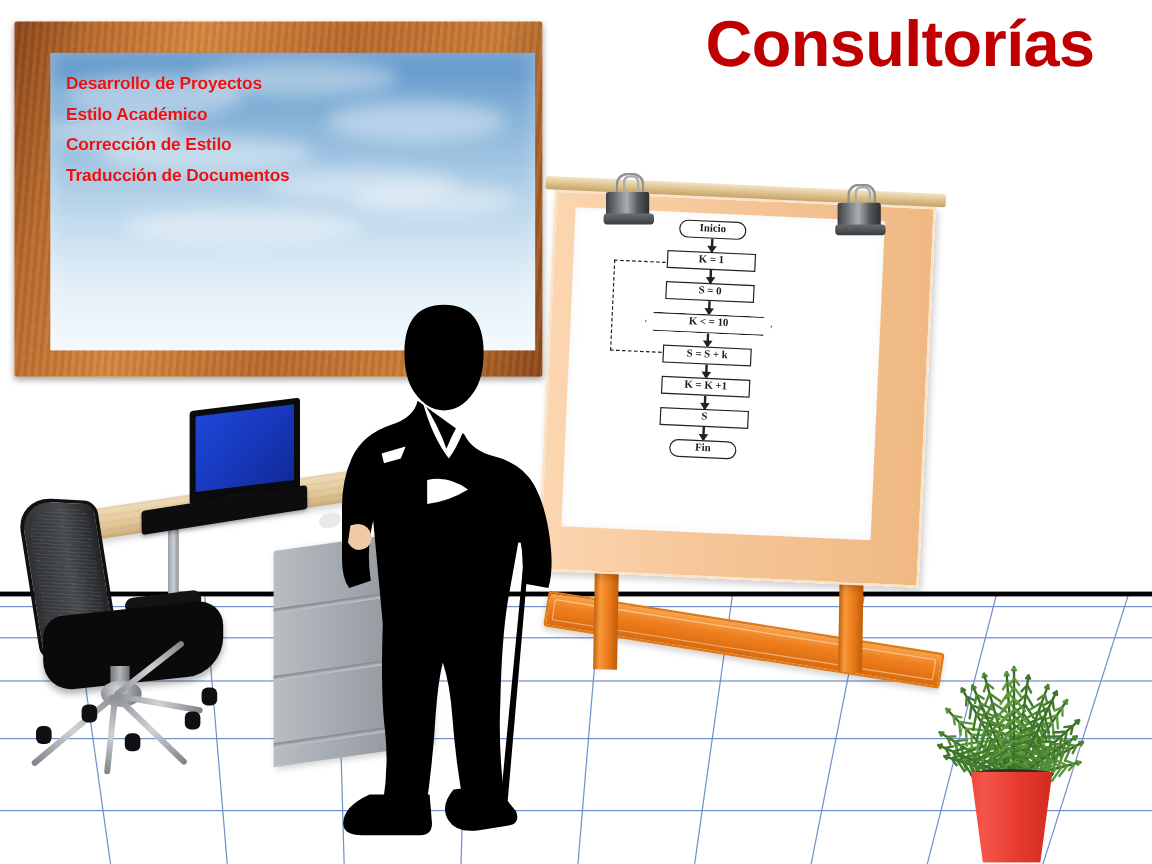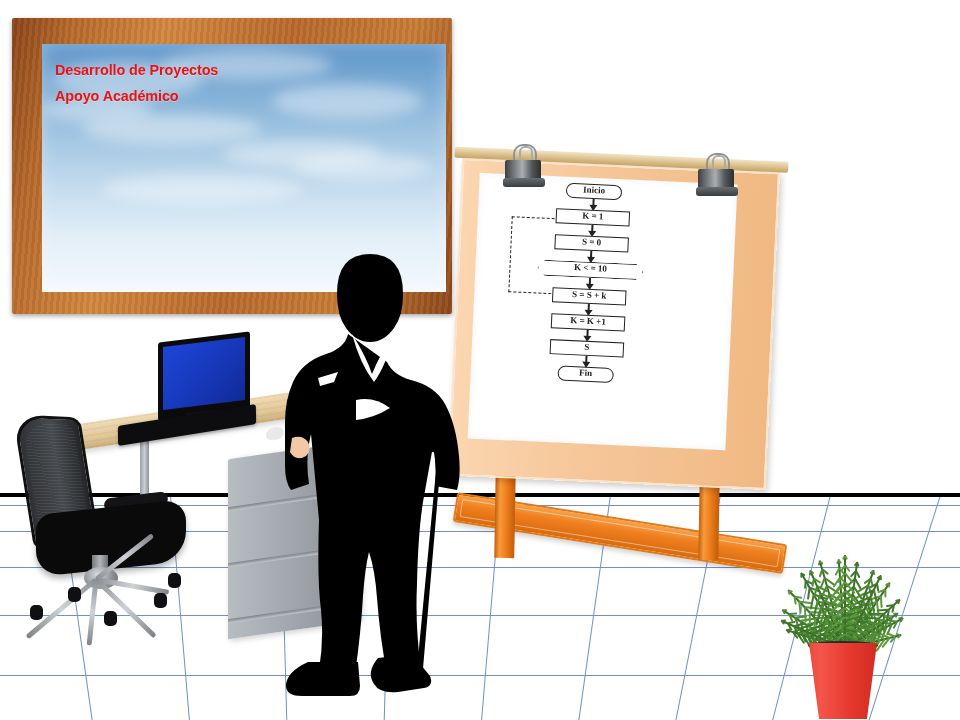--- a/index.html
+++ b/index.html
@@ -160,35 +160,38 @@
       <div class="fl-v" style="left: 940px; transform: rotate(17.6deg);"></div>
       <div class="fl-v" style="left: 1050px; transform: rotate(20.8deg);"></div>
     </div>
   <div class="horizon"></div>
 
   <div class="board-frame">
     <div class="board-screen" id="sky">
       <div class="board-list">
         <ul id="svc-list">
             <li>Desarrollo de Proyectos</li>
-            <li>Apoyo Académico</li>
+            <li>Estilo Académico</li>
+            <li>Corrección de Estilo</li>
+            <li>Traducción de Documentos</li>
           </ul>
       </div>
     <div class="cloud" style="left: 10px; top: 18px; width: 150px; height: 36px;"></div>
         <div class="cloud" style="left: 120px; top: 6px; width: 170px; height: 30px;"></div>
         <div class="cloud" style="left: 230px; top: 40px; width: 150px; height: 34px;"></div>
         <div class="cloud" style="left: 40px; top: 70px; width: 180px; height: 30px;"></div>
         <div class="cloud" style="left: 180px; top: 96px; width: 160px; height: 28px;"></div>
         <div class="cloud" style="left: 60px; top: 130px; width: 200px; height: 30px;"></div>
         <div class="cloud" style="left: 0px; top: 52px; width: 110px; height: 26px;"></div>
         <div class="cloud" style="left: 250px; top: 110px; width: 140px; height: 26px;"></div>
       </div>
   </div>
 
   <div class="title">
+    <div>Consultorías</div>
   </div>
 
   <div class="easel-base"></div>
   <div class="leg l1"></div>
   <div class="leg l2"></div>
 
   <div class="easel-board">
     <div class="eb-frame"></div>
     <div class="eb-rail"></div>
     <div class="eb-paper">

